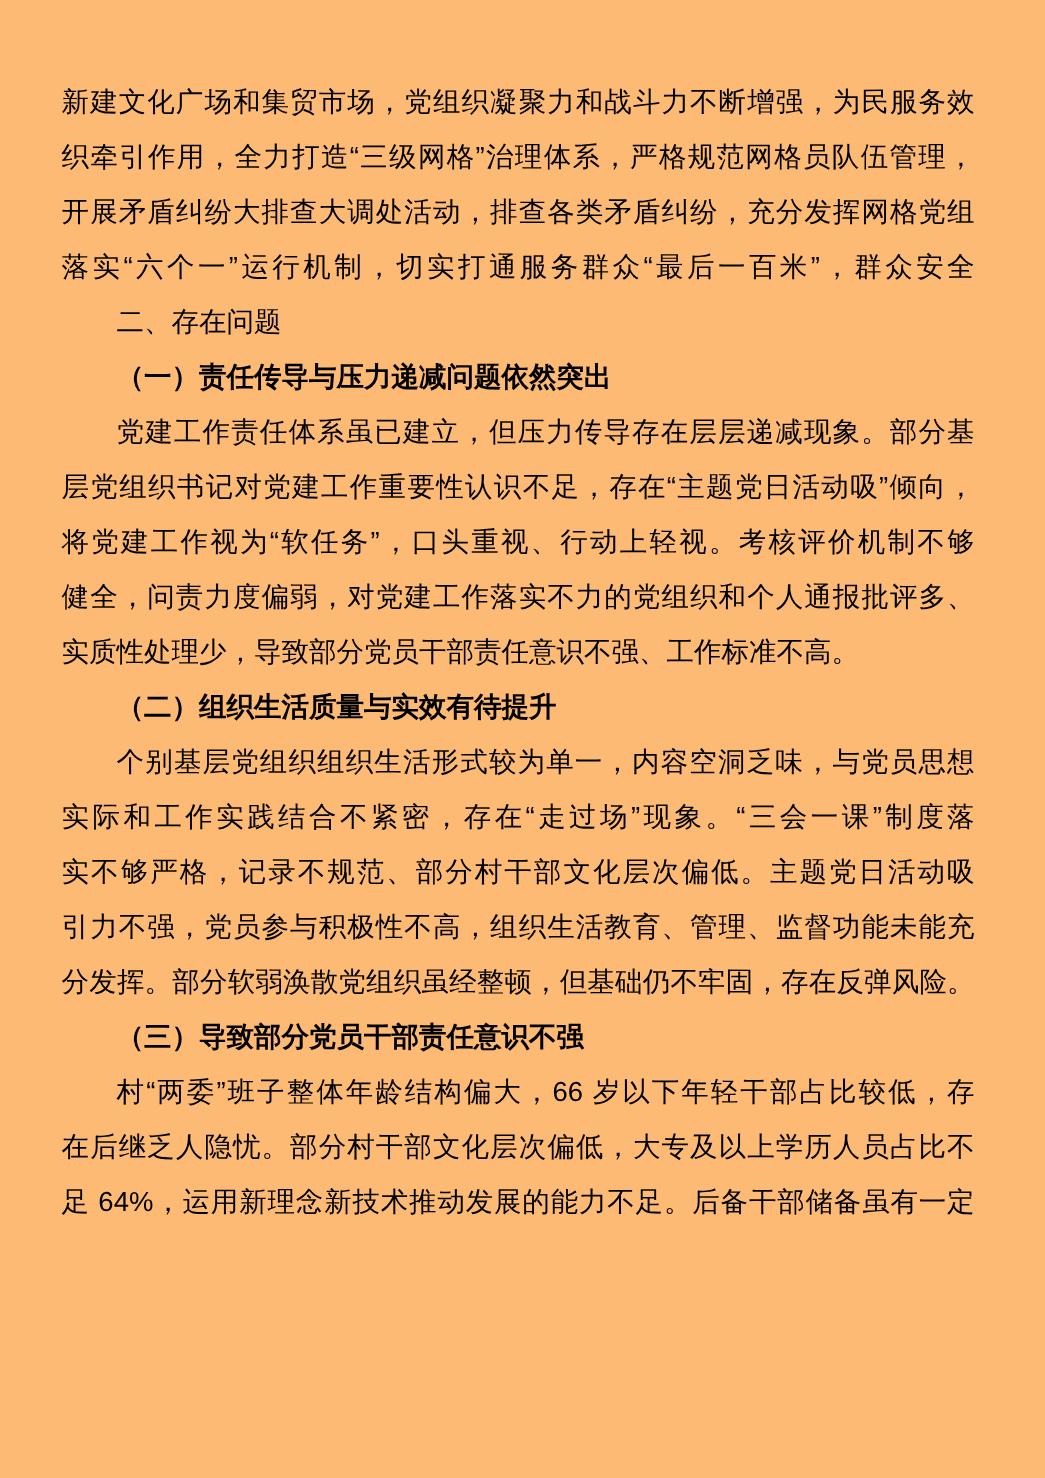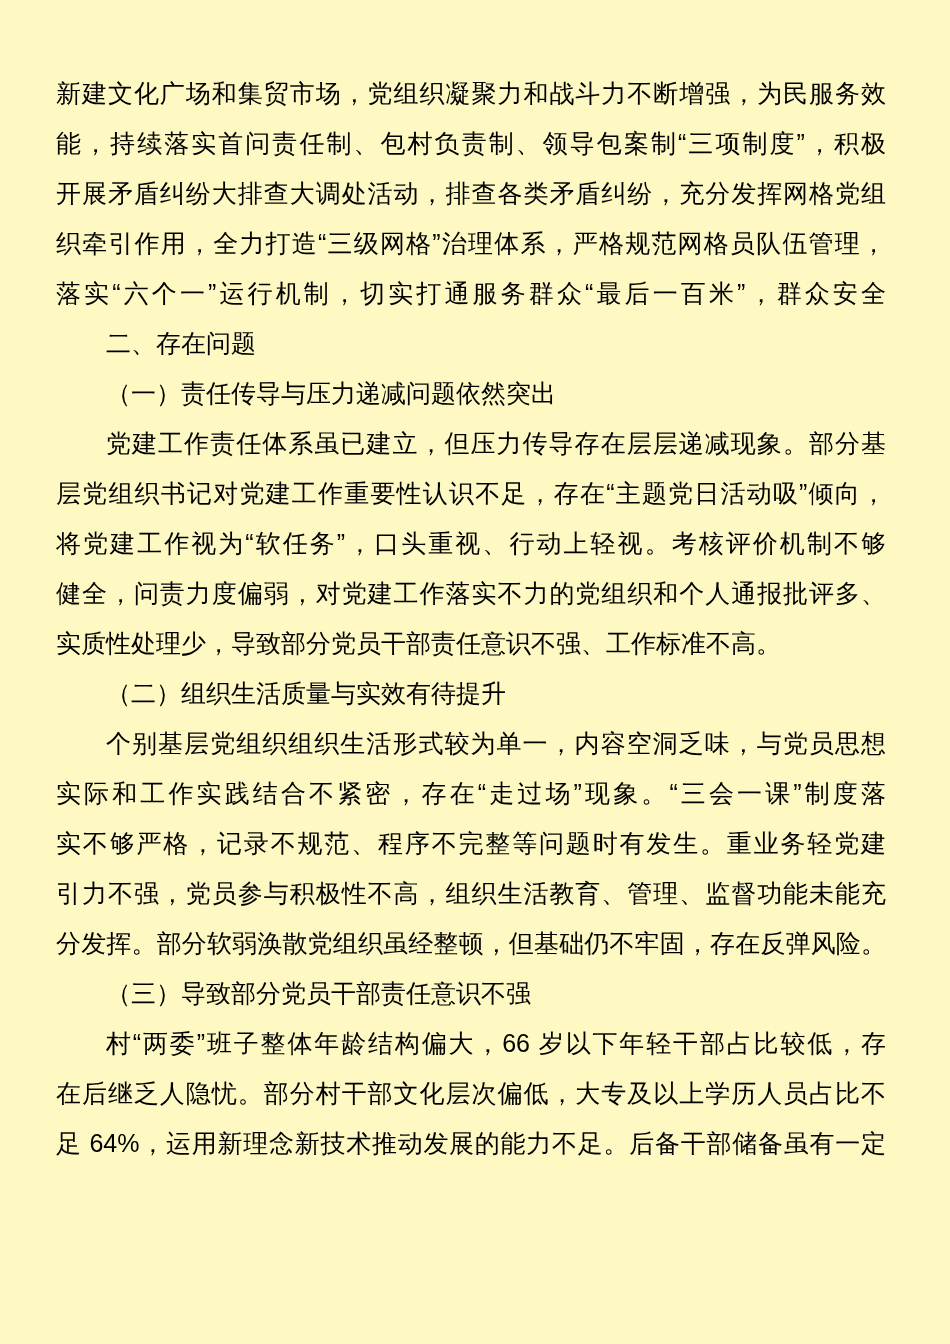--- a/index.html
+++ b/index.html
@@ -4,21 +4,21 @@
 <style>
   html, body {
     margin: 0;
     padding: 0;
     background: #ffffff;
   }
   .page {
     position: relative;
     width: 950px;
     height: 1344px;
-    background: #fef9c3;
+    background: #fdba74;
     overflow: hidden;
     font-family: "Liberation Sans", "DejaVu Sans", sans-serif;
   }
   .textblock {
     position: absolute;
     left: 56px;
     top: 68px;
     width: 830px;
   }
   .line {
@@ -34,47 +34,46 @@
     text-align-last: left;
   }
   .line.ind {
     padding-left: 50px;
   }
   .line.h2 {
     text-align-last: left;
     padding-left: 50px;
   }
   .line.h3 {
-    font-weight: normal;
+    font-weight: bold;
     text-align-last: left;
     padding-left: 50px;
   }
 </style>
 </head>
 <body>
 
 <div class="page">
   <div class="textblock">
 
   <div class="line body">新建文化广场和集贸市场，党组织凝聚力和战斗力不断增强，为民服务效</div>
-      <div class="line body">能，持续落实首问责任制、包村负责制、领导包案制“三项制度”，积极</div>
+      <div class="line body">织牵引作用，全力打造“三级网格”治理体系，严格规范网格员队伍管理，</div>
       <div class="line body">开展矛盾纠纷大排查大调处活动，排查各类矛盾纠纷，充分发挥网格党组</div>
-      <div class="line body">织牵引作用，全力打造“三级网格”治理体系，严格规范网格员队伍管理，</div>
       <div class="line body">落实“六个一”运行机制，切实打通服务群众“最后一百米”，群众安全</div>
       <div class="line h2 ind end">二、存在问题</div>
       <div class="line h3 ind end">（一）责任传导与压力递减问题依然突出</div>
       <div class="line body ind">党建工作责任体系虽已建立，但压力传导存在层层递减现象。部分基</div>
       <div class="line body">层党组织书记对党建工作重要性认识不足，存在“主题党日活动吸”倾向，</div>
       <div class="line body">将党建工作视为“软任务”，口头重视、行动上轻视。考核评价机制不够</div>
       <div class="line body">健全，问责力度偏弱，对党建工作落实不力的党组织和个人通报批评多、</div>
       <div class="line body end">实质性处理少，导致部分党员干部责任意识不强、工作标准不高。</div>
       <div class="line h3 ind end">（二）组织生活质量与实效有待提升</div>
       <div class="line body ind">个别基层党组织组织生活形式较为单一，内容空洞乏味，与党员思想</div>
       <div class="line body">实际和工作实践结合不紧密，存在“走过场”现象。“三会一课”制度落</div>
-      <div class="line body">实不够严格，记录不规范、程序不完整等问题时有发生。重业务轻党建</div>
+      <div class="line body">实不够严格，记录不规范、部分村干部文化层次偏低。主题党日活动吸</div>
       <div class="line body">引力不强，党员参与积极性不高，组织生活教育、管理、监督功能未能充</div>
       <div class="line body">分发挥。部分软弱涣散党组织虽经整顿，但基础仍不牢固，存在反弹风险。</div>
       <div class="line h3 ind end">（三）导致部分党员干部责任意识不强</div>
       <div class="line body ind">村“两委”班子整体年龄结构偏大，66 岁以下年轻干部占比较低，存</div>
       <div class="line body">在后继乏人隐忧。部分村干部文化层次偏低，大专及以上学历人员占比不</div>
       <div class="line body">足 64%，运用新理念新技术推动发展的能力不足。后备干部储备虽有一定</div>
     </div>
 </div>
 
 </body></html>

